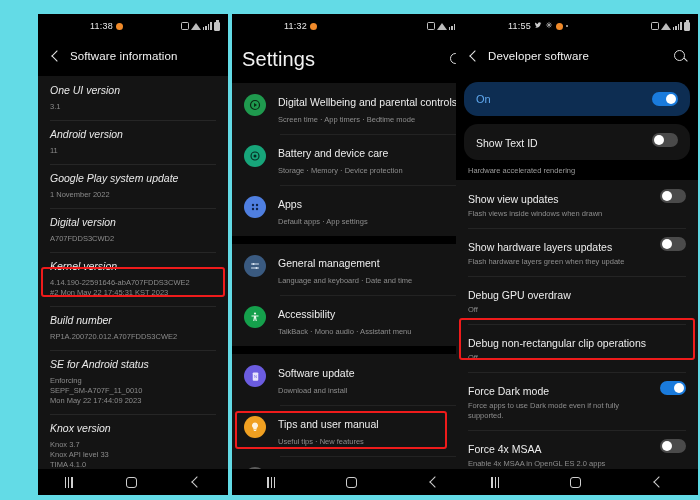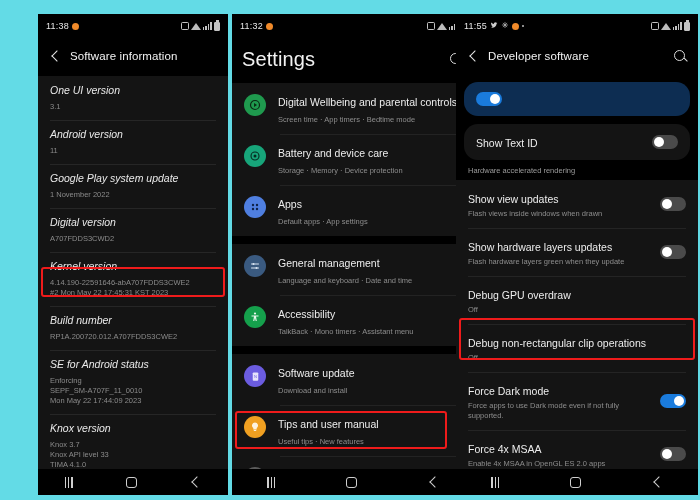--- a/index.html
+++ b/index.html
@@ -27,20 +27,21 @@
   
   .statusbar {
     height:22px;
     flex:0 0 22px;
     display:flex;
     align-items:center;
     padding:12px 8px;
     color:#e8e8e8;
     font-size:8.5px;
     letter-spacing:.2px;
+    margin-left:44px;
   }
   .statusbar .clock { font-size:9px; }
   .sb-left { display:flex; align-items:center; gap:3px; }
   .sb-right { margin-left:auto; display:flex; align-items:center; gap:2px; }
   .dot-orange { width:7px; height:7px; border-radius:50%; background:#f08a2a; display:inline-block; }
   .dot-tiny { width:2px; height:2px; border-radius:50%; background:#bbb; display:inline-block; }
   .sb-ico { display:inline-block; opacity:.88; }
   .bars { display:inline-flex; align-items:flex-end; gap:1px; height:8px; }
   .bars i { width:1.6px; background:#ddd; display:block; }
   .bars i:nth-child(1){height:3px}.bars i:nth-child(2){height:4.5px}
@@ -98,21 +99,21 @@
   .sicon {
     width:22px;height:22px;border-radius:50%;flex:0 0 22px;margin-right:12px;margin-top:2px;
     display:flex;align-items:center;justify-content:center;
     font-size:11px;color:#fff;line-height:1;
   }
   .sicon svg { display:block; }
   .stxt .t { color:#ededed; font-size:10.5px; line-height:13px; }
   .stxt .s { color:#8d8d8d; font-size:7.5px; line-height:11px; margin-top:4px; }
 
   
-  .drow { display:flex; align-items:center; padding:9px 12px; position:relative; }
+  .drow { display:flex; padding:9px 12px; position:relative; }
   .drow + .drow:before {
     content:""; position:absolute; left:12px; right:12px; top:0; height:1px; background:#242424;
   }
   .dtxt { flex:1 1 auto; padding-right:8px; }
   .dtxt .t { color:#ededed; font-size:10.5px; line-height:13px; }
   .dtxt .s { color:#8d8d8d; font-size:7.5px; line-height:10px; margin-top:2px; }
   .sectionhdr { color:#9a9a9a; font-size:7.5px; padding:6px 12px 5px 12px; background:#000; }
 
   .toggle { width:26px;height:14px;border-radius:8px;flex:0 0 26px;position:relative; }
   .toggle .knob { position:absolute;top:1.6px;width:10.8px;height:10.8px;border-radius:50%;background:#fff; }
@@ -316,21 +317,21 @@
           <span class="sicon" style="background:#15a04c">
             <svg width="12" height="12" viewBox="0 0 24 24">
                 <g fill="#eaf7ee">
                   <circle cx="12" cy="5" r="2.2"></circle>
                   <path d="M5 9h14v2H14l1.6 9h-2.2L12 14l-1.4 6H8.4L10 11H5z"></path>
                 </g>
               </svg>
           </span>
           <span class="stxt">
             <span class="t">Accessibility</span>
-            <span class="s" style="display:block">TalkBack  ·  Mono timers  ·  Assistant menu</span>
+            <span class="s" style="display:block">TalkBack  ·  Mono audio  ·  Assistant menu</span>
           </span>
         </div>
       </div>
 
       <div class="gap"></div>
 
       <div class="group">
         <div class="srow">
           <span class="sicon" style="background:#6b5ce0">
             <svg width="11" height="11" viewBox="0 0 24 24">
@@ -420,20 +421,21 @@
     </div>
 
     <div class="appbar">
       <span class="chev-back"></span>
       <span class="title">Developer software</span>
       <span class="search-ico"></span>
     </div>
 
     <div class="body">
       <div class="onbar">
+        <span class="lbl">On</span>
         <span class="toggle on">
             <span class="knob"></span>
           </span>
       </div>
 
       <div class="gap"></div>
 
       <div class="group rounded" style="margin:0 8px;">
         <div class="drow">
           <span class="dtxt">

